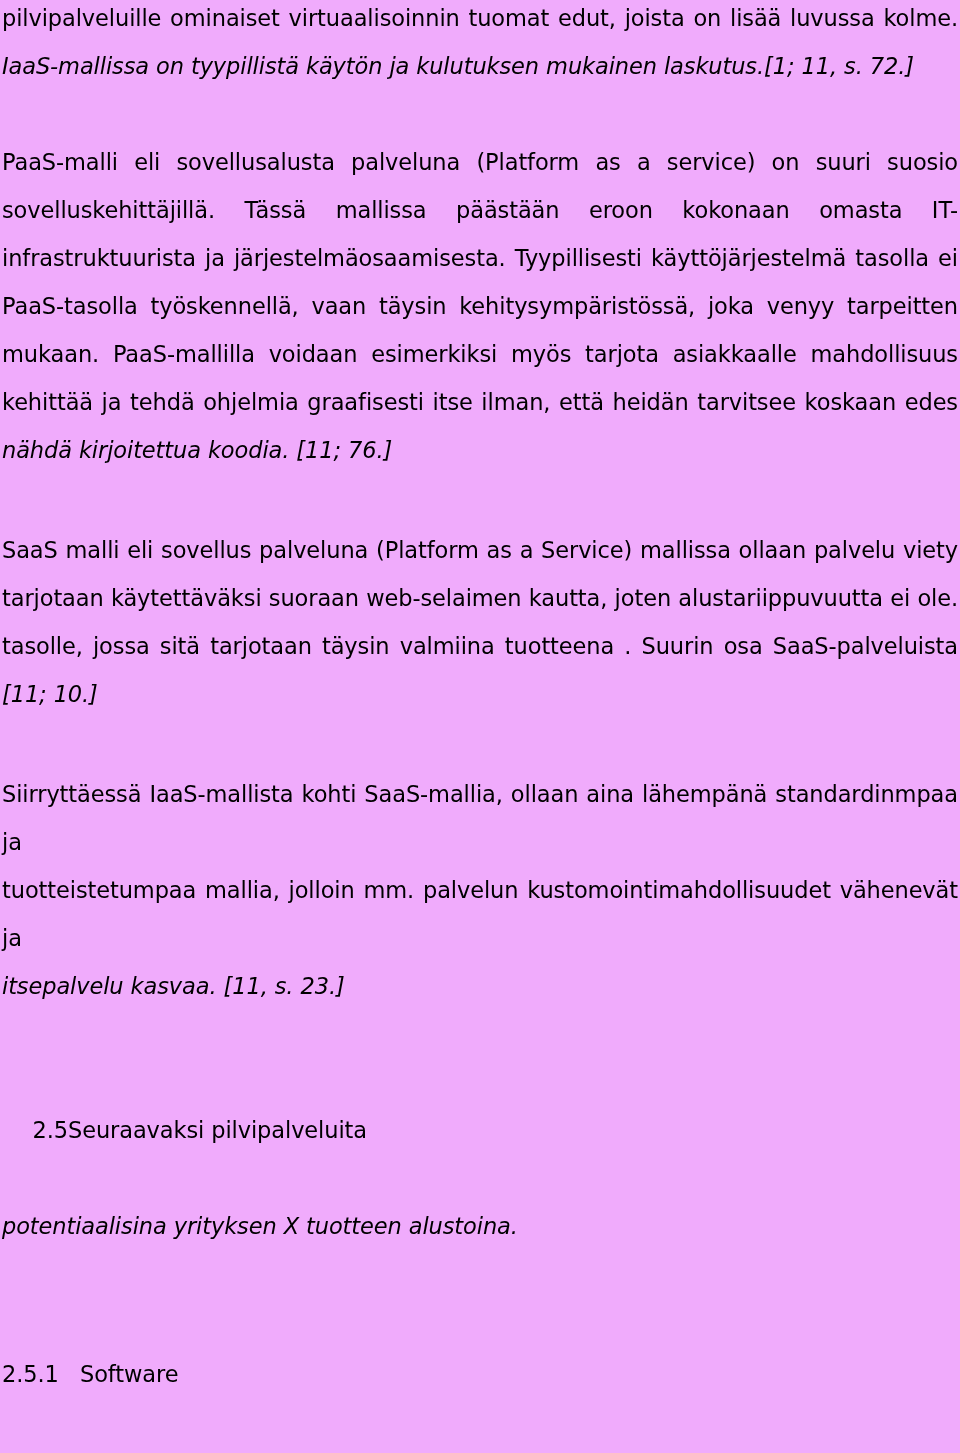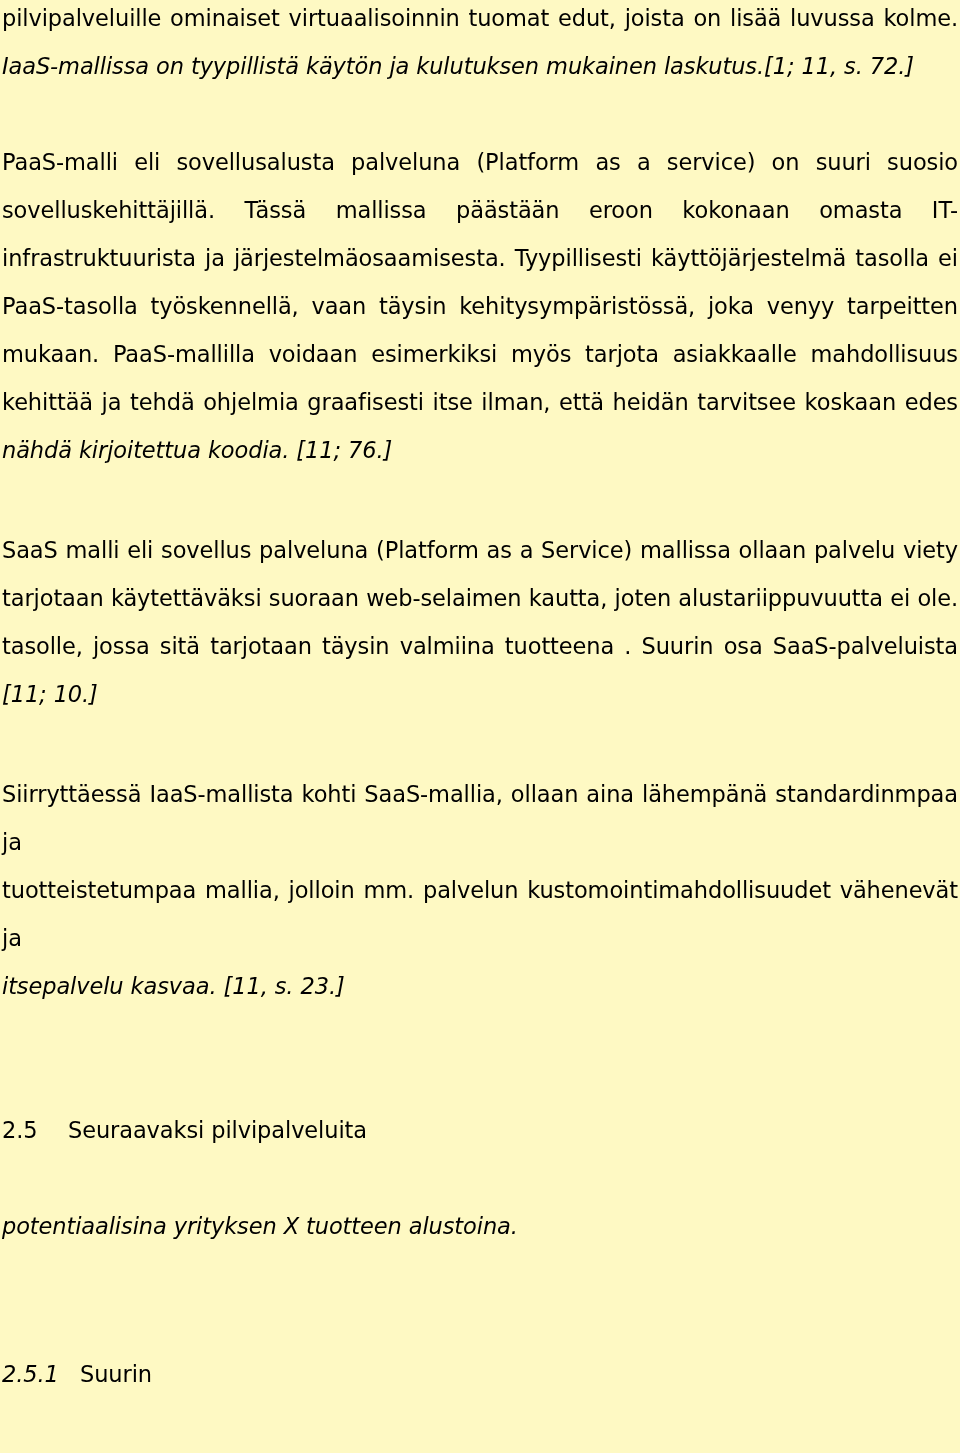--- a/index.html
+++ b/index.html
@@ -9,21 +9,21 @@
     background: #ffffff;
   }
   body {
     font-family: "DejaVu Sans", sans-serif;
     color: #000000;
   }
   .page {
     position: relative;
     width: 960px;
     height: 1453px;
-    background: #fef9c3;
+    background: #f0abfc;
     overflow: hidden;
     box-sizing: border-box;
     padding: 0 2px 0 2px;
   }
   .doc-body {
     position: absolute;
     top: -6px;
     left: 2px;
     width: 956px;
   }
@@ -36,25 +36,25 @@
     margin: 0;
     font-size: 22.5px;
     line-height: 48px;
     font-weight: normal;
     white-space: pre;
     letter-spacing: -0.1px;
   }
   h2.heading .num {
     display: inline-block;
     width: 66px;
+    text-align: right;
   }
   h3.heading .num {
     display: inline-block;
     width: 78px;
-    font-style: italic;
   }
   
   .jline {
     display: block;
     text-align: justify;
     text-align-last: justify;
     font-size: 22.5px;
     line-height: 48px;
     letter-spacing: -0.1px;
   }
@@ -109,18 +109,18 @@
     <h2 class="heading"><span class="num">2.5</span><span>Seuraavaksi pilvipalveluita</span></h2>
 
     <div class="gap-sm"></div>
 
     <div class="block">
       <span class="jline natural">potentiaalisina yrityksen X tuotteen alustoina.</span>
     </div>
 
     <div class="gap-xl"></div>
 
-    <h3 class="heading"><span class="num">2.5.1</span><span>Suurin</span></h3>
+    <h3 class="heading"><span class="num">2.5.1</span><span>Software</span></h3>
 
     <div class="gap-sm"></div>
 
   </div>
 </div>
 
 </body></html>

